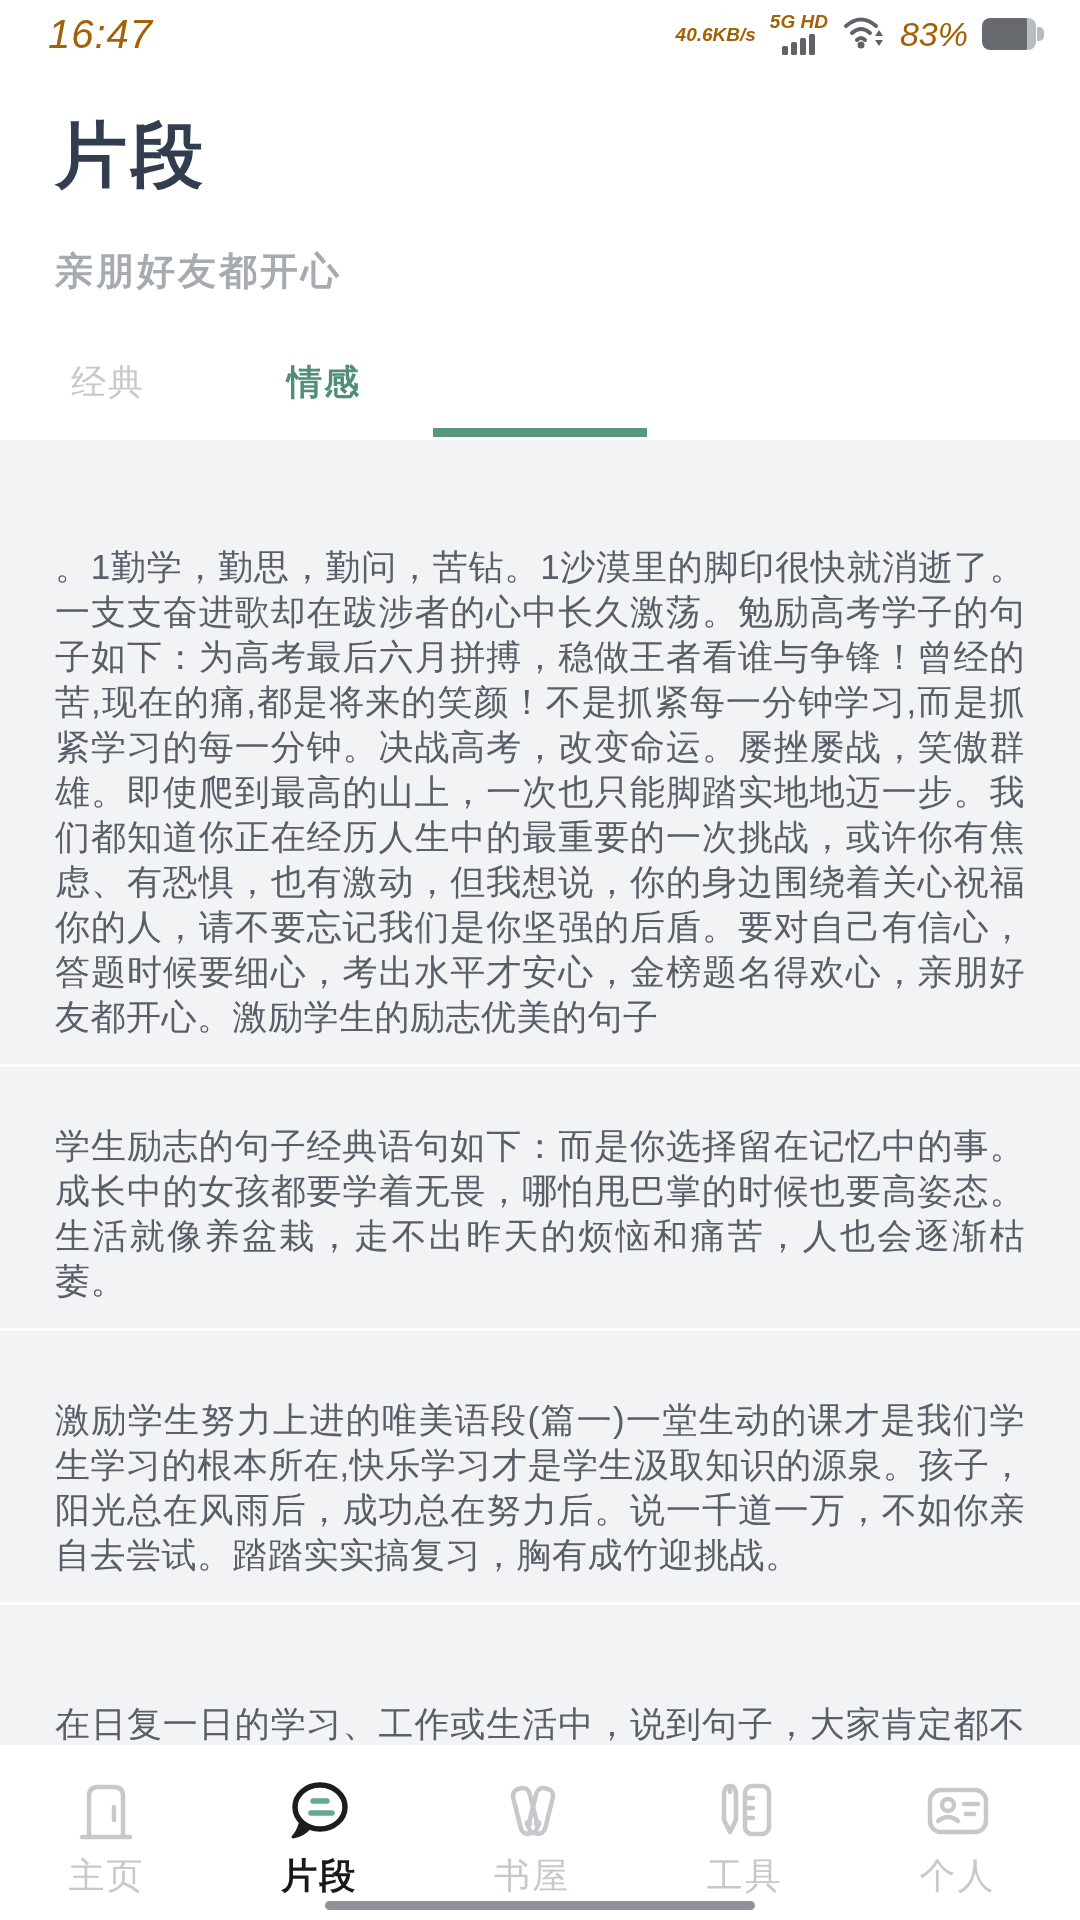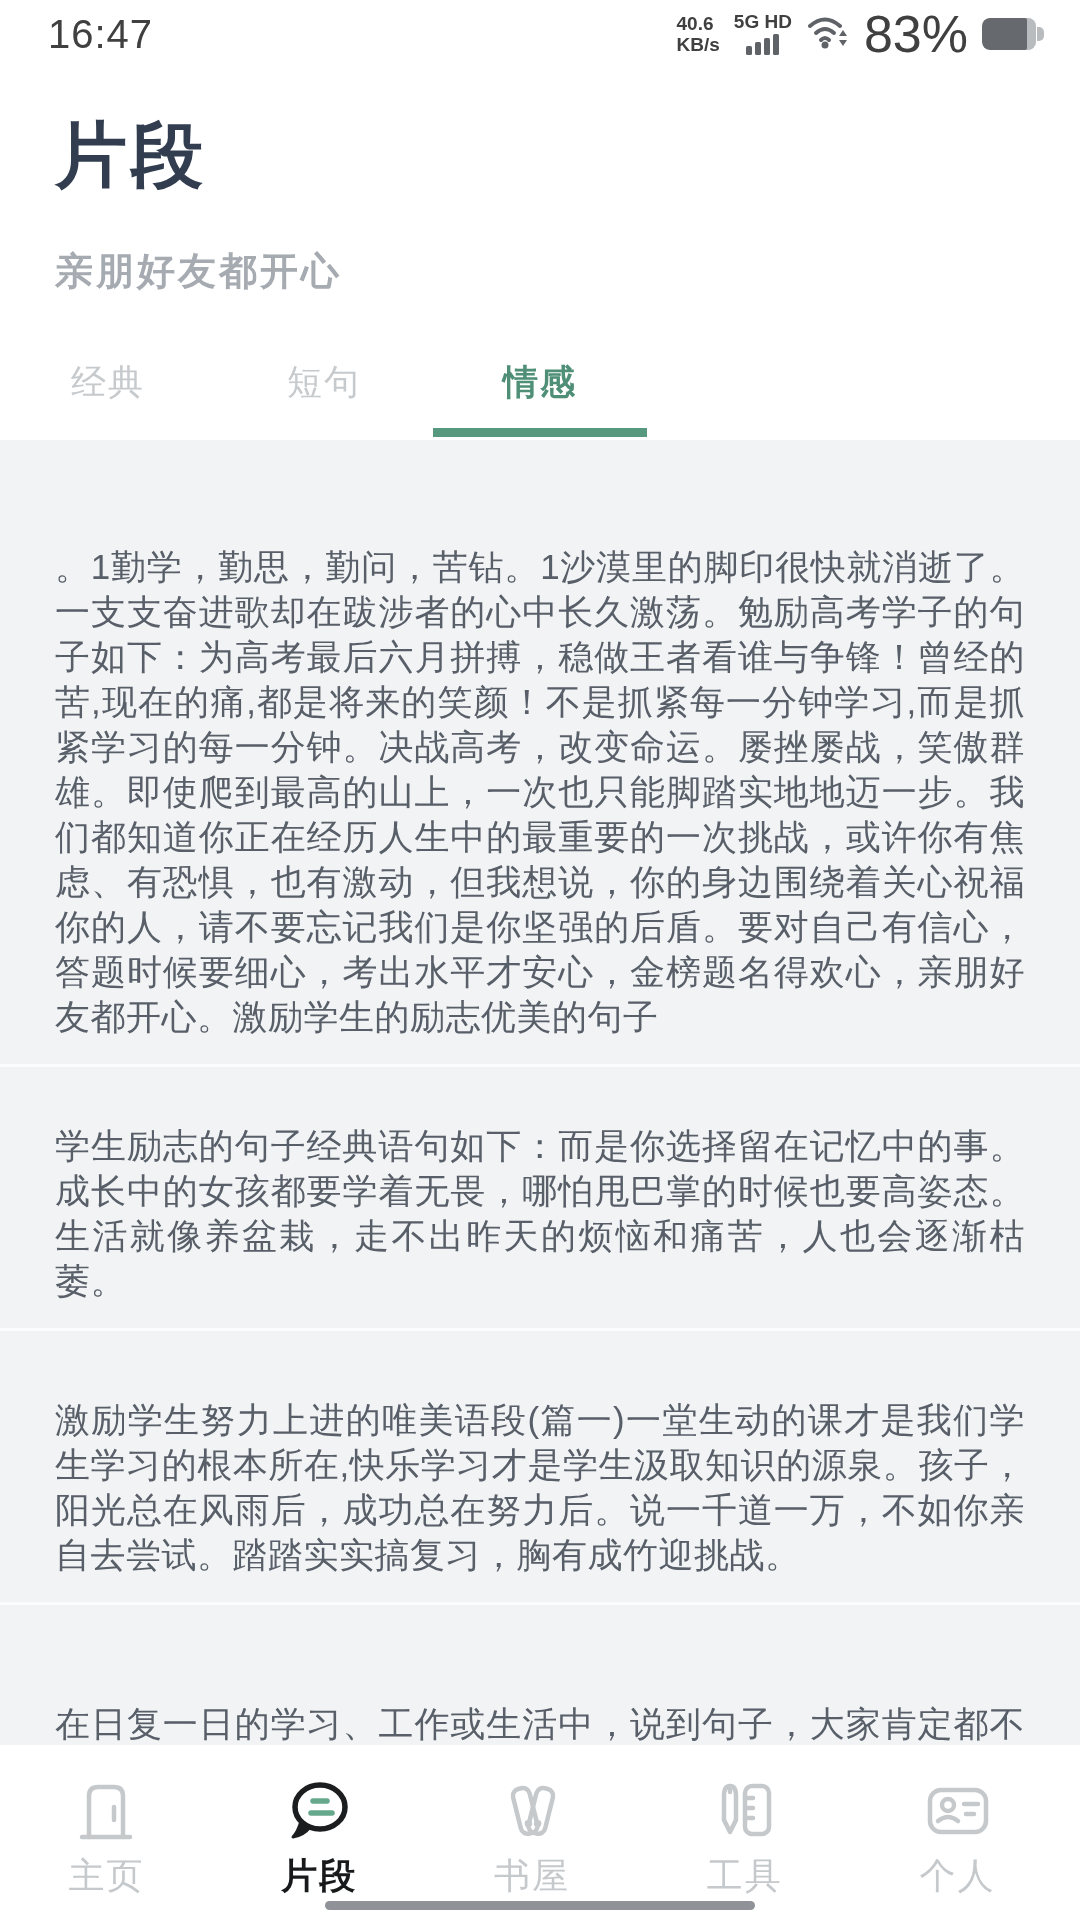--- a/index.html
+++ b/index.html
@@ -1,32 +1,32 @@
 <!DOCTYPE html>
 <html><head>
 <meta charset="utf-8">
 <style>
   html,body{margin:0;padding:0;}
   body{font-family:"Liberation Sans","DejaVu Sans",sans-serif;background:#888;}
   .screen{position:relative;width:1080px;height:1920px;background:#ffffff;overflow:hidden;margin:0 auto;}
 
   
-  .status-bar{position:absolute;top:0;left:0;width:100%;height:64px;color:#404040;}
+  .status-bar{position:absolute;top:0;left:0;width:100%;height:64px;color:#a16207;font-style:italic;}
   .sb-time{position:absolute;left:48px;top:12px;font-size:40px;font-weight:500;letter-spacing:1px;}
   .sb-right{position:absolute;right:36px;top:8px;display:flex;align-items:center;gap:14px;height:52px;}
-  .sb-speed{display:flex;flex-direction:column;align-items:flex-start;font-size:19px;font-weight:700;line-height:21px;}
+  .sb-speed{display:flex;align-items:flex-start;font-size:19px;font-weight:700;line-height:21px;}
   .sb-net{display:flex;flex-direction:column;align-items:center;}
   .sb-net-type{font-size:19px;font-weight:700;line-height:17px;margin-bottom:3px;}
   .sb-bars{display:flex;align-items:flex-end;gap:3px;height:22px;}
   .sb-bars i{display:block;width:6px;background:#5f6368;border-radius:1.5px;}
   .sb-bars i:nth-child(1){height:9px;}
   .sb-bars i:nth-child(2){height:13px;}
   .sb-bars i:nth-child(3){height:17px;}
   .sb-bars i:nth-child(4){height:21px;}
-  .sb-batt-pct{font-size:52px;font-weight:500;}
+  .sb-batt-pct{font-size:34px;font-weight:500;}
   .sb-battery{position:relative;width:62px;height:32px;}
   .sb-batt-body{position:absolute;left:0;top:0;width:54px;height:32px;border-radius:8px;background:#b9bcbe;overflow:hidden;}
   .sb-batt-fill{position:absolute;left:0;top:0;height:100%;width:83%;background:#66696d;border-radius:8px 2px 2px 8px;}
   .sb-batt-nub{position:absolute;right:0;top:9px;width:7px;height:14px;border-radius:0 5px 5px 0;background:#b9bcbe;}
 
   
   .page-title{position:absolute;left:55px;top:108px;font-size:72px;font-weight:700;color:#323e4f;letter-spacing:4px;}
   .page-subtitle{position:absolute;left:55px;top:246px;font-size:38px;font-weight:700;color:#a6abb1;letter-spacing:3px;}
 
   
@@ -95,21 +95,20 @@
         <span class="sb-batt-nub"></span>
       </span>
     </div>
   </div>
 
   <div class="page-title">片段</div>
   <div class="page-subtitle">亲朋好友都开心</div>
 
   <div class="tabs">
     <div class="tab">经典</div>
-    <div class="tab">短句</div>
     <div class="tab active">情感</div>
     <div class="tab-indicator"></div>
   </div>
 
   <div class="content">
     <div class="card card-1">
       <p>。1勤学，勤思，勤问，苦钻。1沙漠里的脚印很快就消逝了。一支支奋进歌却在跋涉者的心中长久激荡。勉励高考学子的句子如下：为高考最后六月拼搏，稳做王者看谁与争锋！曾经的苦,现在的痛,都是将来的笑颜！不是抓紧每一分钟学习,而是抓紧学习的每一分钟。决战高考，改变命运。屡挫屡战，笑傲群雄。即使爬到最高的山上，一次也只能脚踏实地地迈一步。我们都知道你正在经历人生中的最重要的一次挑战，或许你有焦虑、有恐惧，也有激动，但我想说，你的身边围绕着关心祝福你的人，请不要忘记我们是你坚强的后盾。要对自己有信心，答题时候要细心，考出水平才安心，金榜题名得欢心，亲朋好友都开心。激励学生的励志优美的句子</p>
     </div>
     <div class="divider"></div>
     <div class="card card-2">

